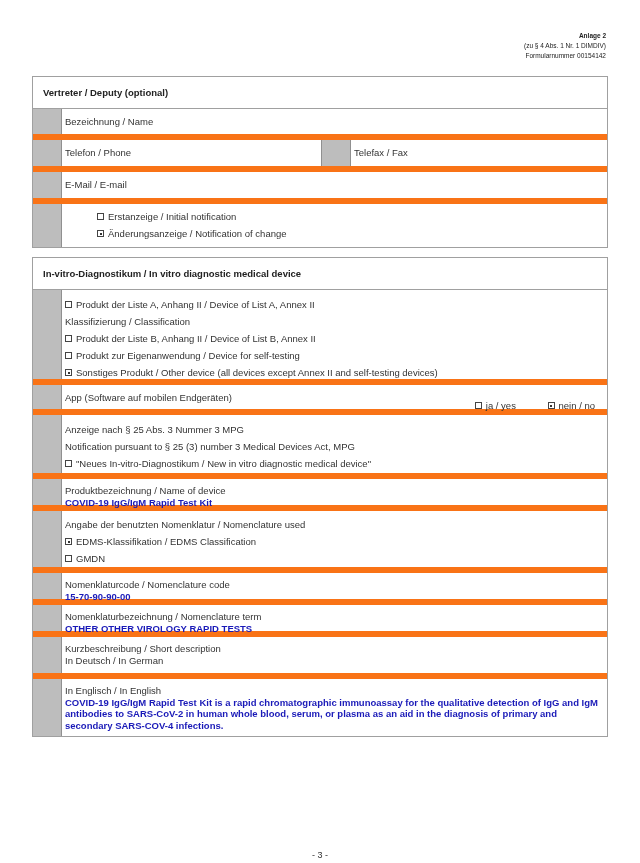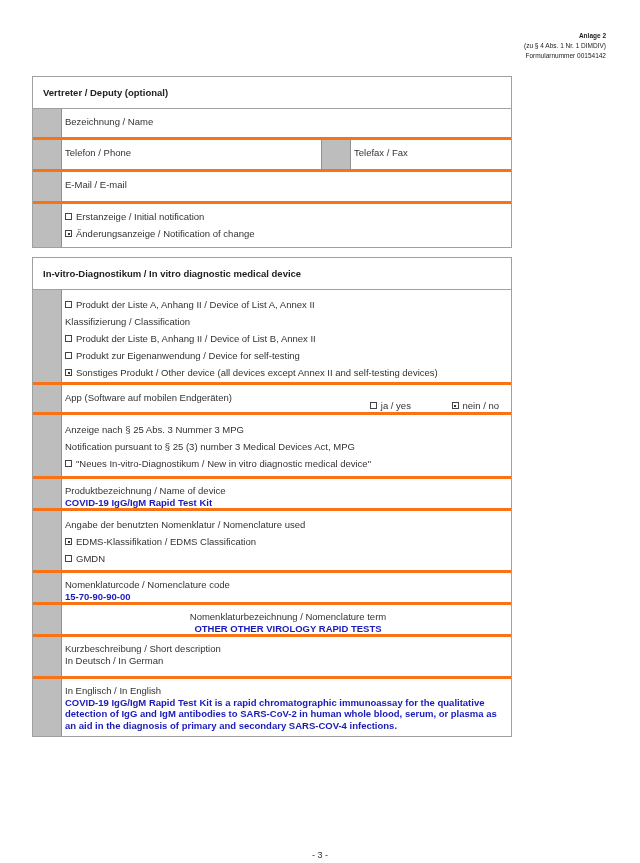--- a/index.html
+++ b/index.html
@@ -1,36 +1,36 @@
 <!DOCTYPE html>
 <html><head>
 <meta charset="utf-8">
 <style>
   html, body { margin: 0; padding: 0; background: #ffffff; }
   body { width: 640px; height: 863px; position: relative; overflow: hidden;
          font-family: "Liberation Sans", sans-serif; color: #333; }
   .hdr { position: absolute; right: 34px; top: 31px; text-align: right; font-size: 6.5px; line-height: 10px; color: #222; }
   .hdr .b { font-weight: bold; }
-  .sec { position: absolute; left: 32px; width: 480px; border: 1px solid #a0a0a0; box-sizing: border-box; }
+  .sec { position: absolute; left: 32px; width: 576px; border: 1px solid #a0a0a0; box-sizing: border-box; }
   .sec-title { height: 31px; border-bottom: 1px solid #a0a0a0; font-weight: bold; font-size: 9.5px;
                padding-left: 10px; line-height: 31px; color: #222; }
-  .row { display: flex; border-bottom: 3px solid #f97316; box-sizing: border-box; }
+  .row { display: flex; border-bottom: 6px solid #f97316; box-sizing: border-box; }
   .row:last-child { border-bottom: none; }
   .gray { width: 28px; flex: none; background: #bdbdbd; border-right: 1px solid #909090; }
   .cell { flex: 1; padding: 4px 0 0 3px; font-size: 9.5px; line-height: 17px; box-sizing: border-box; position: relative; }
   .cell.tight { line-height: 11.5px; padding-top: 6px; }
   .val { color: #1a1ab8; font-weight: bold; }
   .cb { display: inline-block; width: 7px; height: 7px; border: 1px solid #444; box-sizing: border-box;
         margin-right: 4px; vertical-align: -0px; position: relative; }
   .cb.checked::after { content: ""; position: absolute; left: 1.5px; top: 1.5px; width: 2px; height: 2px; background: #333; }
   .split { display: flex; flex: 1; }
   .split .cell { flex: none; }
   .midgray { width: 28px; flex: none; background: #bdbdbd; border-left: 1px solid #909090; border-right: 1px solid #909090; }
   .app-opts { position: absolute; right: 12px; top: 12px; font-size: 9.5px; }
-  .app-opts span.opt { margin-left: 38px; }
+  .app-opts span.opt { margin-left: 29px; }
   .pagenum { position: absolute; left: 0; right: 0; top: 850px; text-align: center; font-size: 9px; color: #333; }
 </style>
 </head>
 <body>
 
 <div class="hdr">
   <div class="b">Anlage 2</div>
   <div>(zu § 4 Abs. 1 Nr. 1 DIMDIV)</div>
   <div>Formularnummer 00154142</div>
 </div>
@@ -46,21 +46,21 @@
     <div class="split">
       <div class="cell" style="width:259px;"><span>Telefon / Phone</span></div>
       <div class="midgray"></div>
       <div class="cell" style="flex:1;"><span>Telefax / Fax</span></div>
     </div>
   </div>
   <div class="row" style="height:32px;">
     <div class="gray"></div>
     <div class="cell"><span>E-Mail / E-mail</span></div>
   </div>
-  <div class="row" style="height:43px;">
+  <div class="row" style="height:43px;gap:32px;">
     <div class="gray"></div>
     <div class="cell" style="padding-top:4px;">
       <div><span class="cb"></span><span>Erstanzeige / Initial notification</span></div>
       <div><span class="cb checked"></span><span>Änderungsanzeige / Notification of change</span></div>
     </div>
   </div>
 </div>
 
 <div class="sec" style="top:257px;">
   <div class="sec-title">In-vitro-Diagnostikum / In vitro diagnostic medical device</div>
@@ -107,21 +107,21 @@
       <div><span class="cb"></span><span>GMDN</span></div>
     </div>
   </div>
   <div class="row" style="height:32px;">
     <div class="gray"></div>
     <div class="cell tight">
       <div>Nomenklaturcode / Nomenclature code</div>
       <div class="val">15-70-90-90-00</div>
     </div>
   </div>
-  <div class="row" style="height:32px;text-align:center;">
+  <div class="row" style="height:32px;">
     <div class="gray"></div>
     <div class="cell tight">
       <div>Nomenklaturbezeichnung / Nomenclature term</div>
       <div class="val">OTHER OTHER VIROLOGY RAPID TESTS</div>
     </div>
   </div>
   <div class="row" style="height:42px;">
     <div class="gray"></div>
     <div class="cell tight">
       <div>Kurzbeschreibung / Short description</div>

